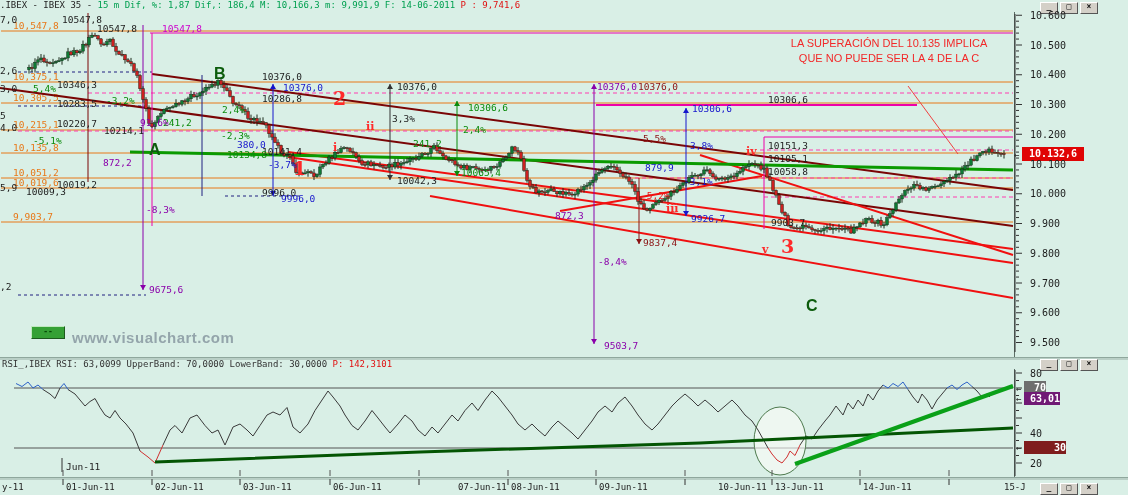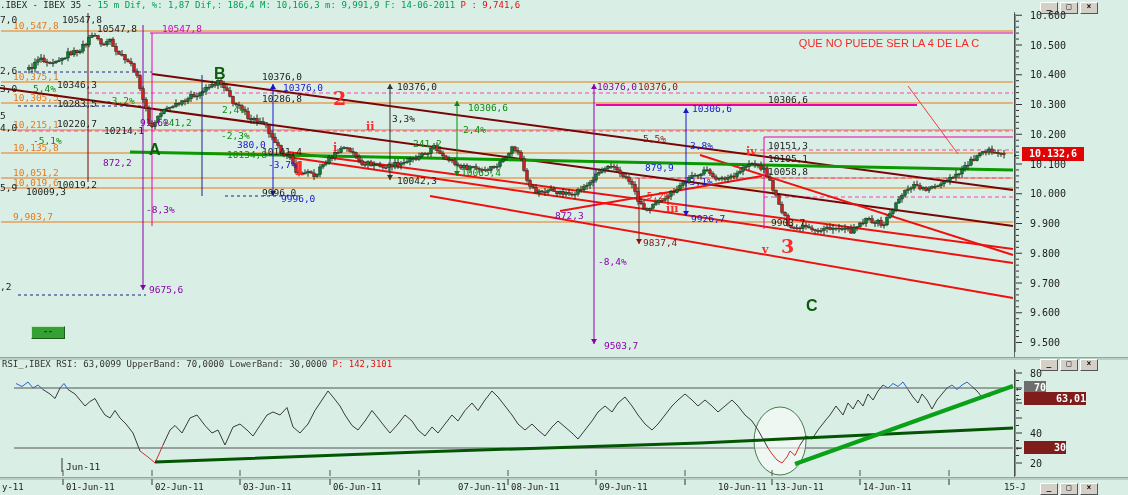--- a/index.html
+++ b/index.html
@@ -29,44 +29,46 @@
   #green-btn{position:absolute;left:31px;top:326px;width:32px;height:11px;background:#35a035;
              border-top:1px solid #bfe8bf;border-left:1px solid #bfe8bf;
              border-right:1px solid #1d5a1d;border-bottom:1px solid #1d5a1d;
              color:#074a07;font:bold 8px monospace;text-align:center;line-height:9px;}
   #price-box{position:absolute;left:1022px;top:147px;width:62px;height:14px;background:#e00404;
              color:#fff;font:bold 10px "DejaVu Sans Mono",monospace;text-align:center;line-height:14px;}
   .ax-arrow{position:absolute;color:#222;font-size:9px;}
   .rsi-box{position:absolute;left:1024px;height:13px;color:#fff;
            font:bold 10px "DejaVu Sans Mono",monospace;text-align:right;line-height:13px;}
   #rsi-upper-box{top:381px;width:22px;background:#6e6e6e;}
-  #rsi-val-box{top:392px;width:62px;background:#7f1d1d;}
+  #rsi-val-box{top:392px;width:36px;background:#701a75;}
   #rsi-lower-box{top:441px;width:42px;background:#7f1d1d;}
   #date-pane{position:absolute;left:0;top:479px;width:1084px;height:16px;}
   .date-label{position:absolute;top:3px;font-size:9px;color:#222;white-space:nowrap;}
 </style>
 </head>
 <body>
 
 <div id="app">
 
   <div id="titlebar"><span>.IBEX - IBEX 35 - </span><span class="t-green">15 m Dif, %: 1,87 Dif,: 186,4 M: 10,166,3 m: 9,991,9 F: 14-06-2011 </span><span class="t-red">P : 9,741,6</span></div>
 
   <div class="winbtns" style="left:1040px;top:2px;">
     <div class="winbtn">_</div>
     <div class="winbtn">□</div>
     <div class="winbtn">×</div>
   </div>
 
   <div id="main-plot" class="pane"></div>
 
   <div id="annotation">
+    <div>LA SUPERACIÓN DEL 10.135 IMPLICA</div>
     <div>QUE NO PUEDE SER LA 4 DE LA C</div>
   </div>
 
+  <div id="watermark">www.visualchart.com</div>
   <div id="green-btn">--</div>
 
   <span class="ax-arrow" style="left:1014px;top:150px;">←</span>
   <div id="price-box">10.132,6</div>
 
   <div class="sep" style="top:357px;"></div>
 
   <div id="rsi-header"><span>RSI_,IBEX RSI: 63,0099 UpperBand:  70,0000 LowerBand:  30,0000 </span><span class="t-red">P: 142,3101</span></div>
 
   <div class="winbtns" style="left:1040px;top:359px;">

